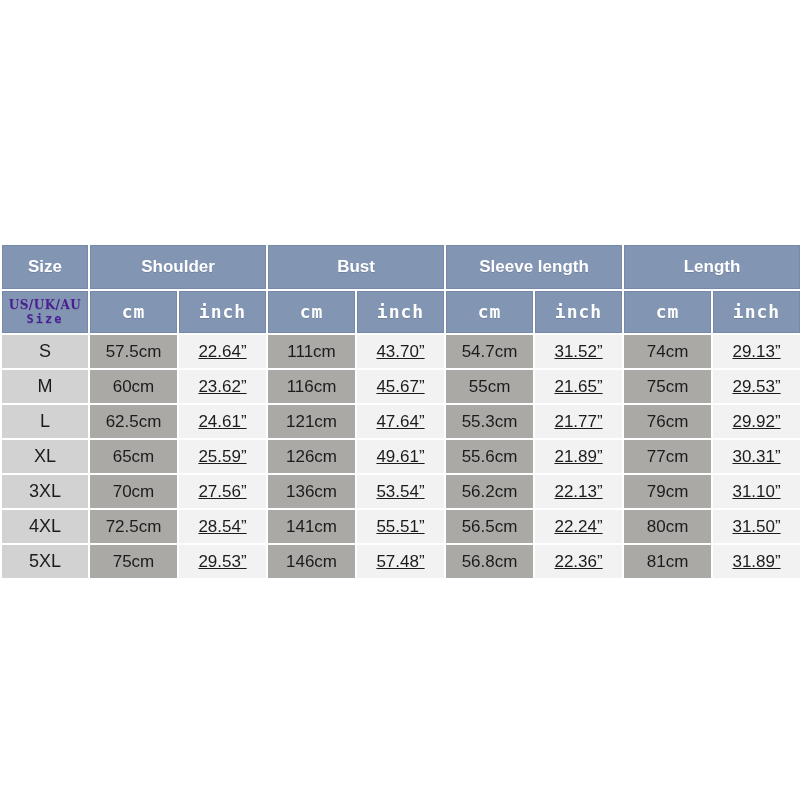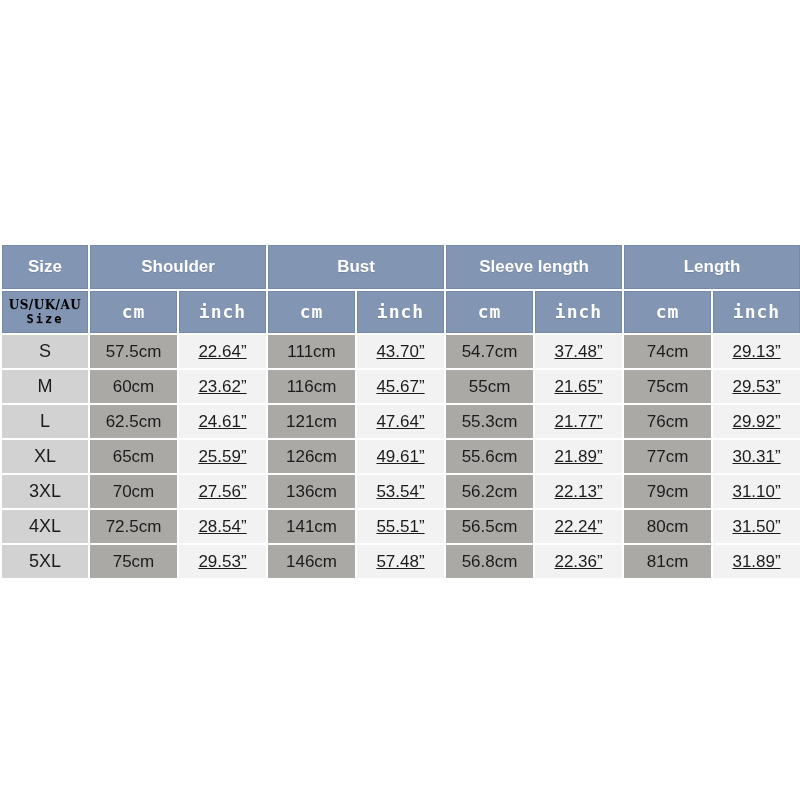--- a/index.html
+++ b/index.html
@@ -62,21 +62,21 @@
     font-size: 18px;
     font-weight: bold;
     height: 40px;
     border: 1px solid #7689a6;
     letter-spacing: 1px;
     text-shadow: 0 1px 0 rgba(0,0,0,0.12);
   }
 
   .hdr-sizekey {
     background: #8296b4;
-    color: #000000;
+    color: #4c1d95;
     font-family: "DejaVu Serif", "Liberation Serif", serif;
     font-size: 12px;
     font-weight: bold;
     height: 40px;
     border: 1px solid #7689a6;
     letter-spacing: 0.5px;
     text-shadow: 0 1px 0 rgba(0,0,0,0.12);
   }
   .hdr-sizekey .k-line1 { display: block; }
   .hdr-sizekey .k-line2 {
@@ -153,21 +153,21 @@
         <td class="hdr-sub">inch</td>
       </tr>
 
     <tr>
           <td class="cell-size">S</td>
           <td class="cell-cm">57.5cm</td>
           <td class="cell-inch">22.64”</td>
           <td class="cell-cm">111cm</td>
           <td class="cell-inch">43.70”</td>
           <td class="cell-cm">54.7cm</td>
-          <td class="cell-inch">37.48”</td>
+          <td class="cell-inch">31.52”</td>
           <td class="cell-cm">74cm</td>
           <td class="cell-inch">29.13”</td>
         </tr>
         <tr>
           <td class="cell-size">M</td>
           <td class="cell-cm">60cm</td>
           <td class="cell-inch">23.62”</td>
           <td class="cell-cm">116cm</td>
           <td class="cell-inch">45.67”</td>
           <td class="cell-cm">55cm</td>

